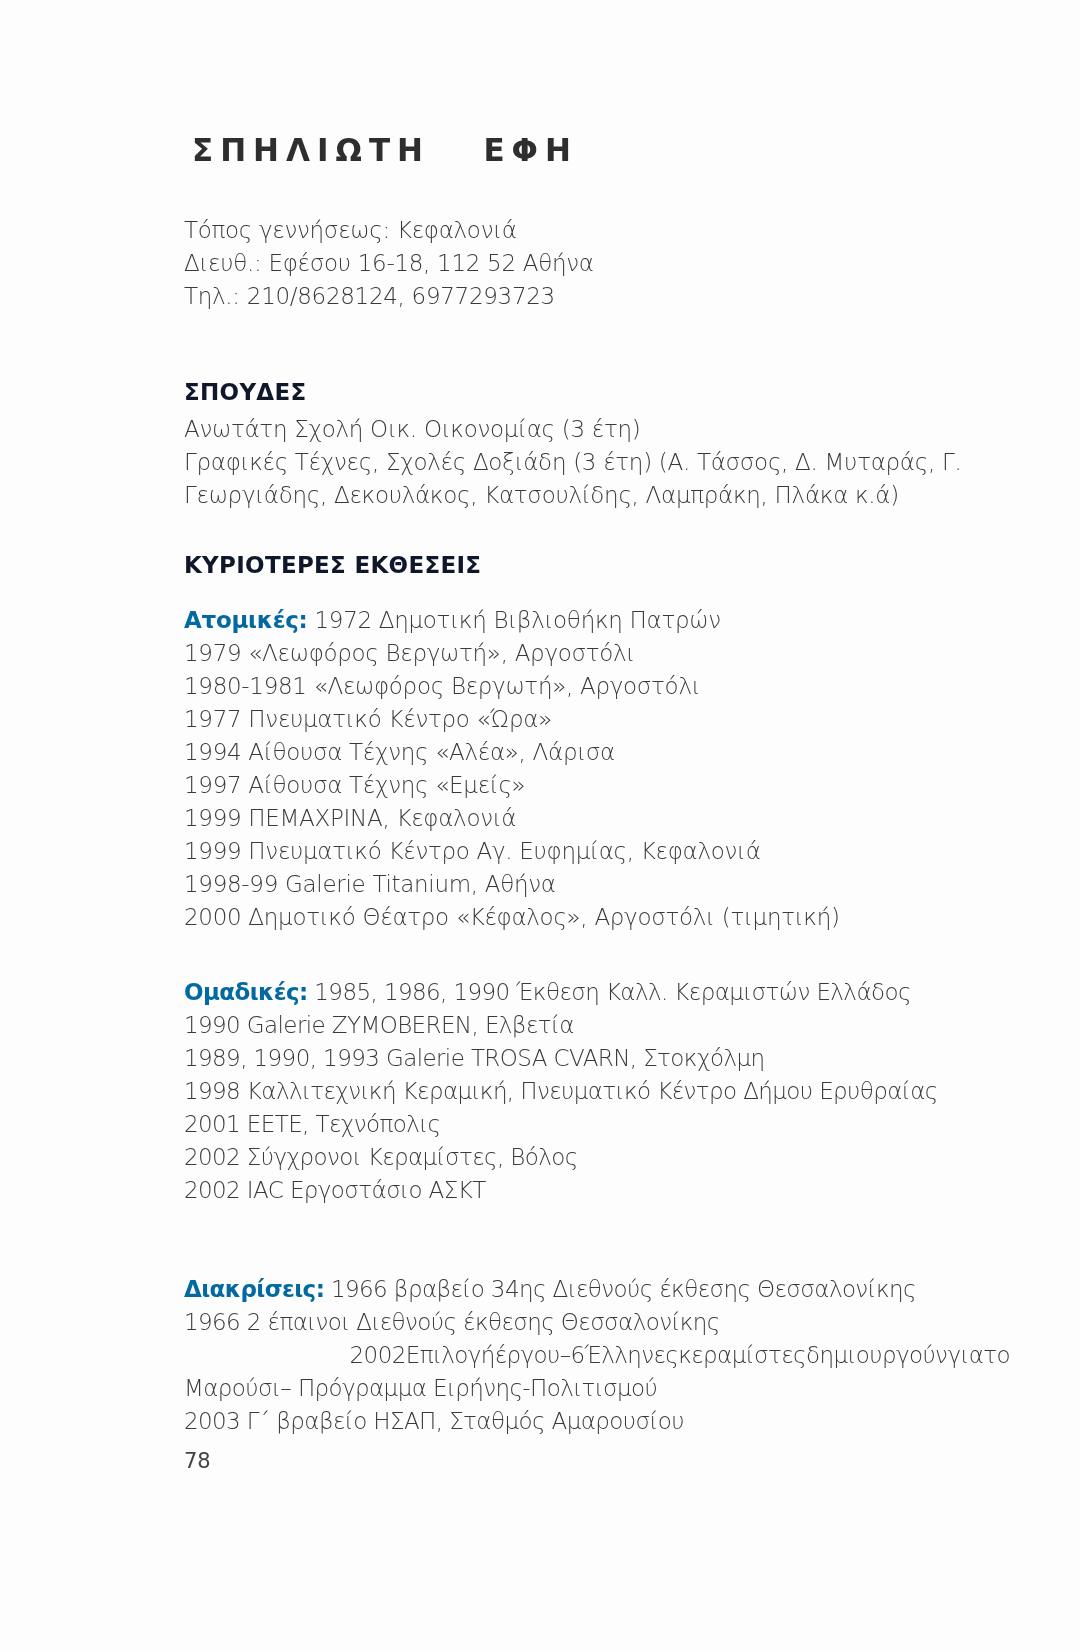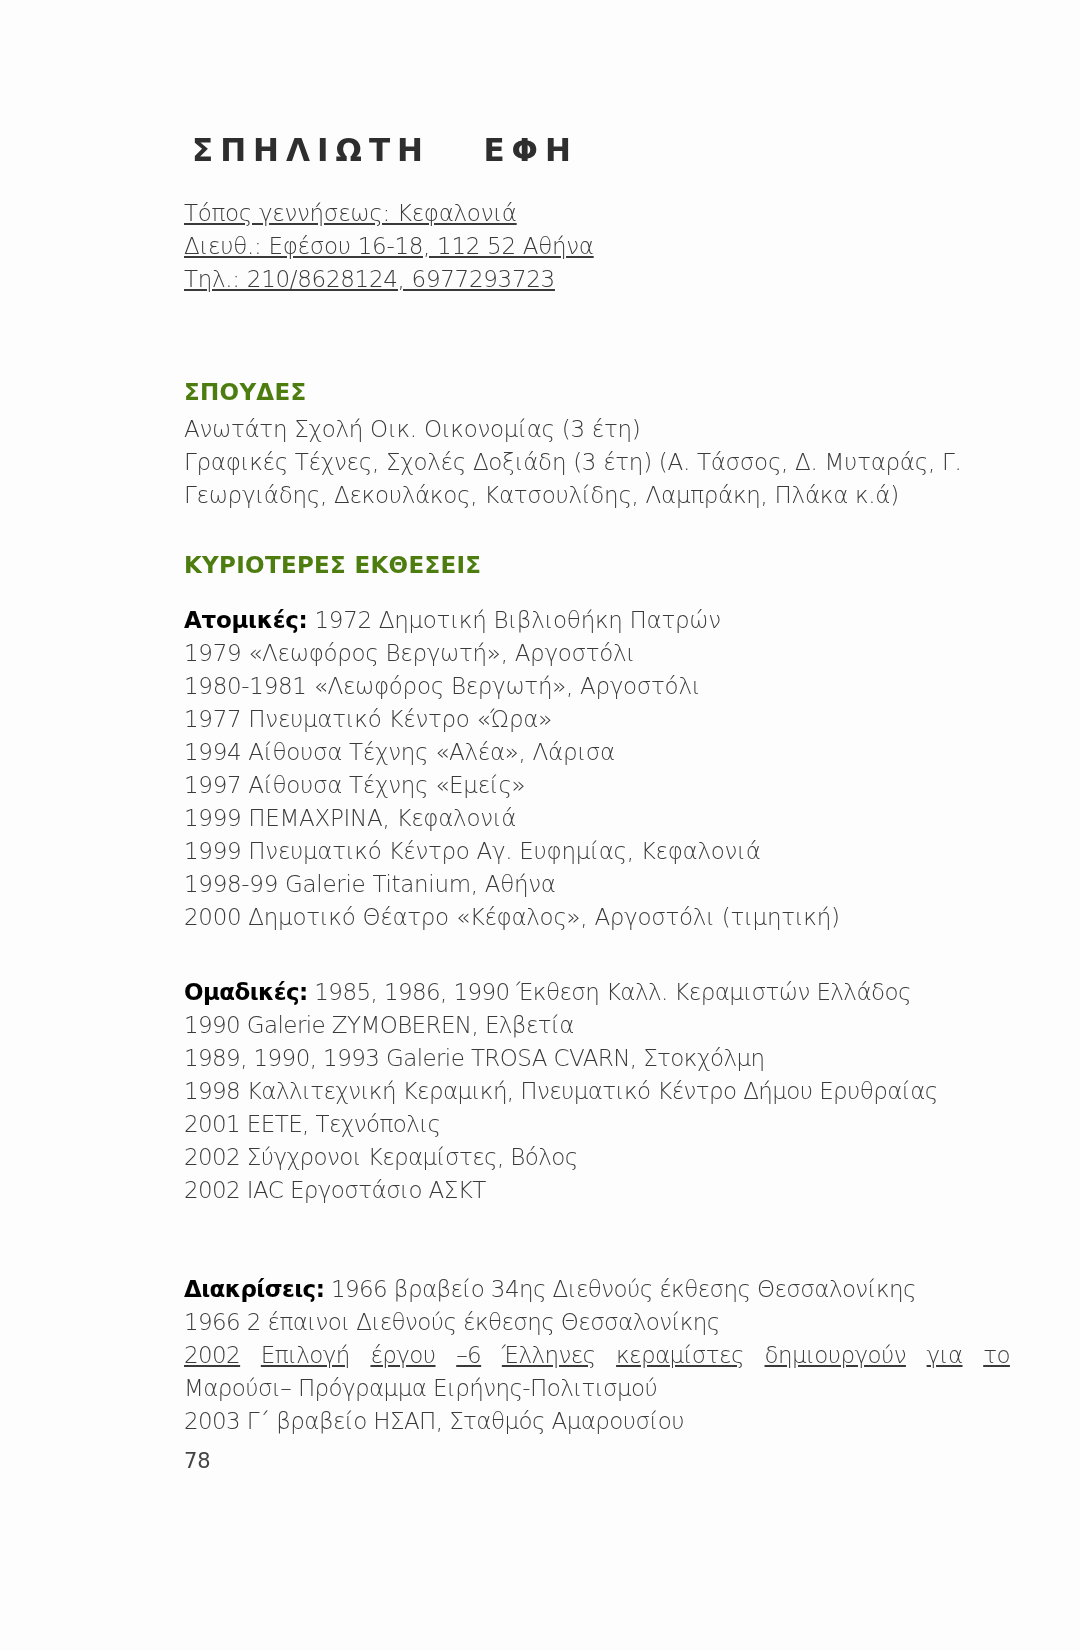--- a/index.html
+++ b/index.html
@@ -33,47 +33,47 @@
     .line {
       font-family: "DejaVu Sans", sans-serif;
       font-size: 23px;
       font-weight: 300;
       color: #3a3a3a;
       line-height: 33px;
       white-space: nowrap;
       letter-spacing: -0.3px;
     }
     .block { position: absolute; left: 0; }
-    .contact { top: 197px; text-decoration: underline; }
+    .contact { top: 214px; }
     .h2 {
       font-family: "DejaVu Sans", sans-serif;
       font-weight: bold;
       font-size: 23px;
-      color: #4d7c0f;
+      color: #0f172a;
       line-height: 33px;
       letter-spacing: 0.3px;
     }
     .studies-h { top: 376px; }
     .studies { top: 413px; }
     .exh-h { top: 549px; }
     .solo { top: 604px; }
     .group { top: 976px; }
     .awards { top: 1244px; margin-top: 29px; }
-    .lbl { font-weight: bold; color: #000000; }
+    .lbl { font-weight: bold; color: #0369a1; }
     .page-num {
       position: absolute;
       top: 1449px;
       left: 0;
       font-family: "DejaVu Sans", sans-serif;
       font-size: 21px;
       color: #444;
       text-align: center;
     }
     .wide .line { letter-spacing: -0.6px; }
-    .justify-line { display: flex; justify-content: space-between; width: 826px; text-decoration: underline; }
+    .justify-line { display: flex; justify-content: flex-end; width: 826px; }
   </style>
 </head>
 <body>
 
 <div class="page">
 
   <div class="name">ΣΠΗΛΙΩΤΗ   ΕΦΗ</div>
 
   <div class="block contact">
     <div class="line">Τόπος γεννήσεως: Κεφαλονιά</div>

